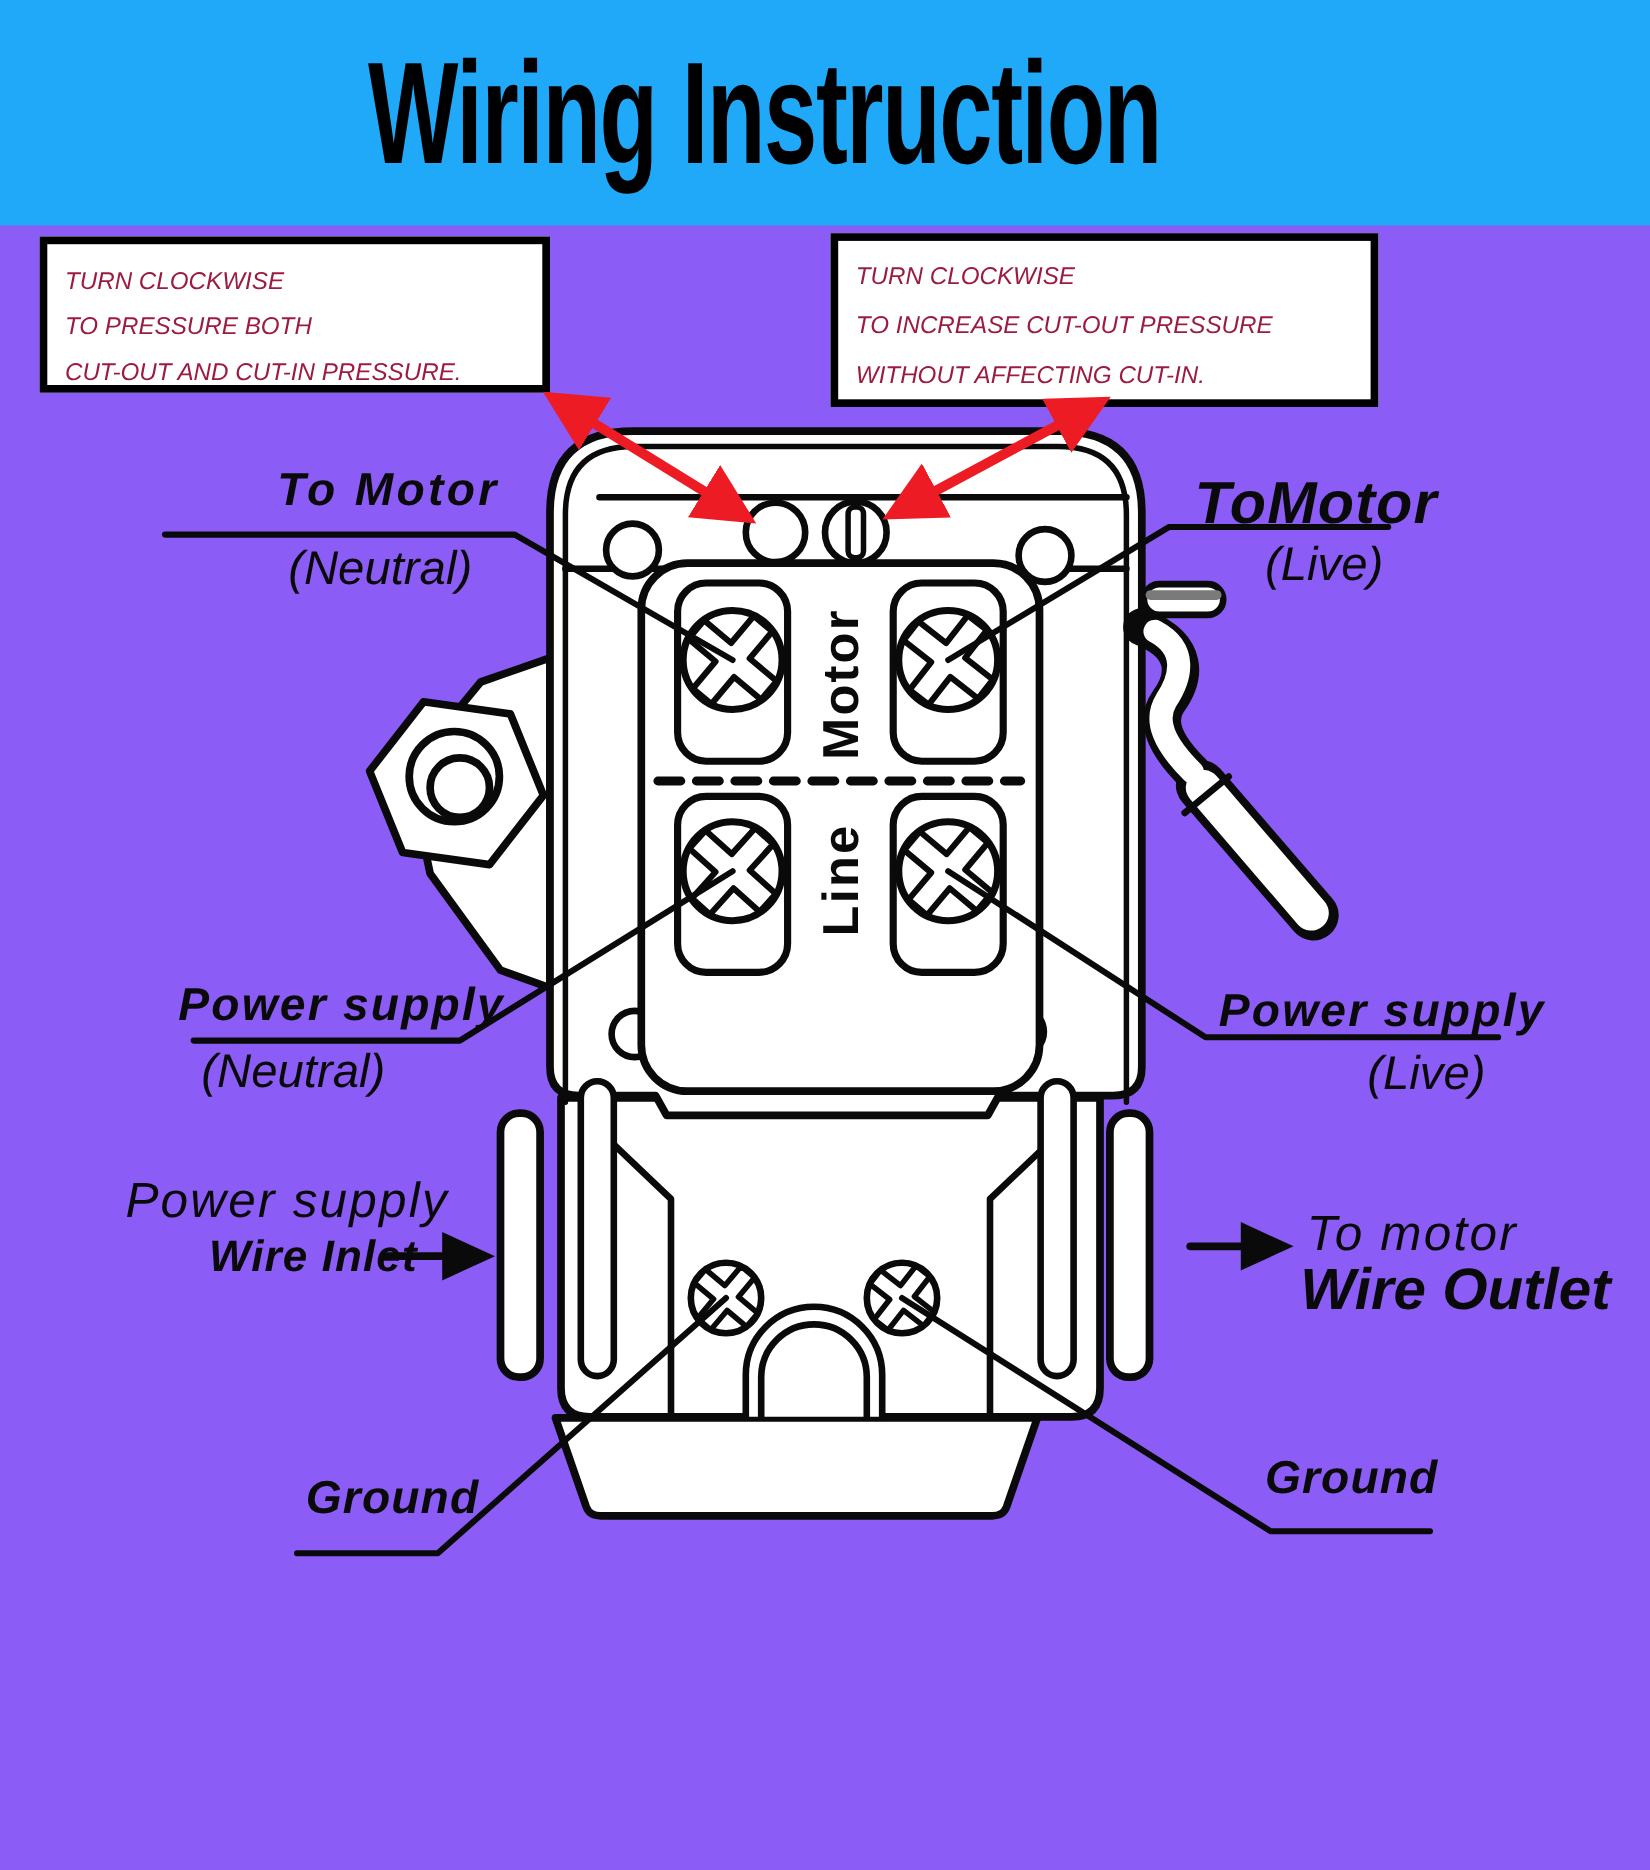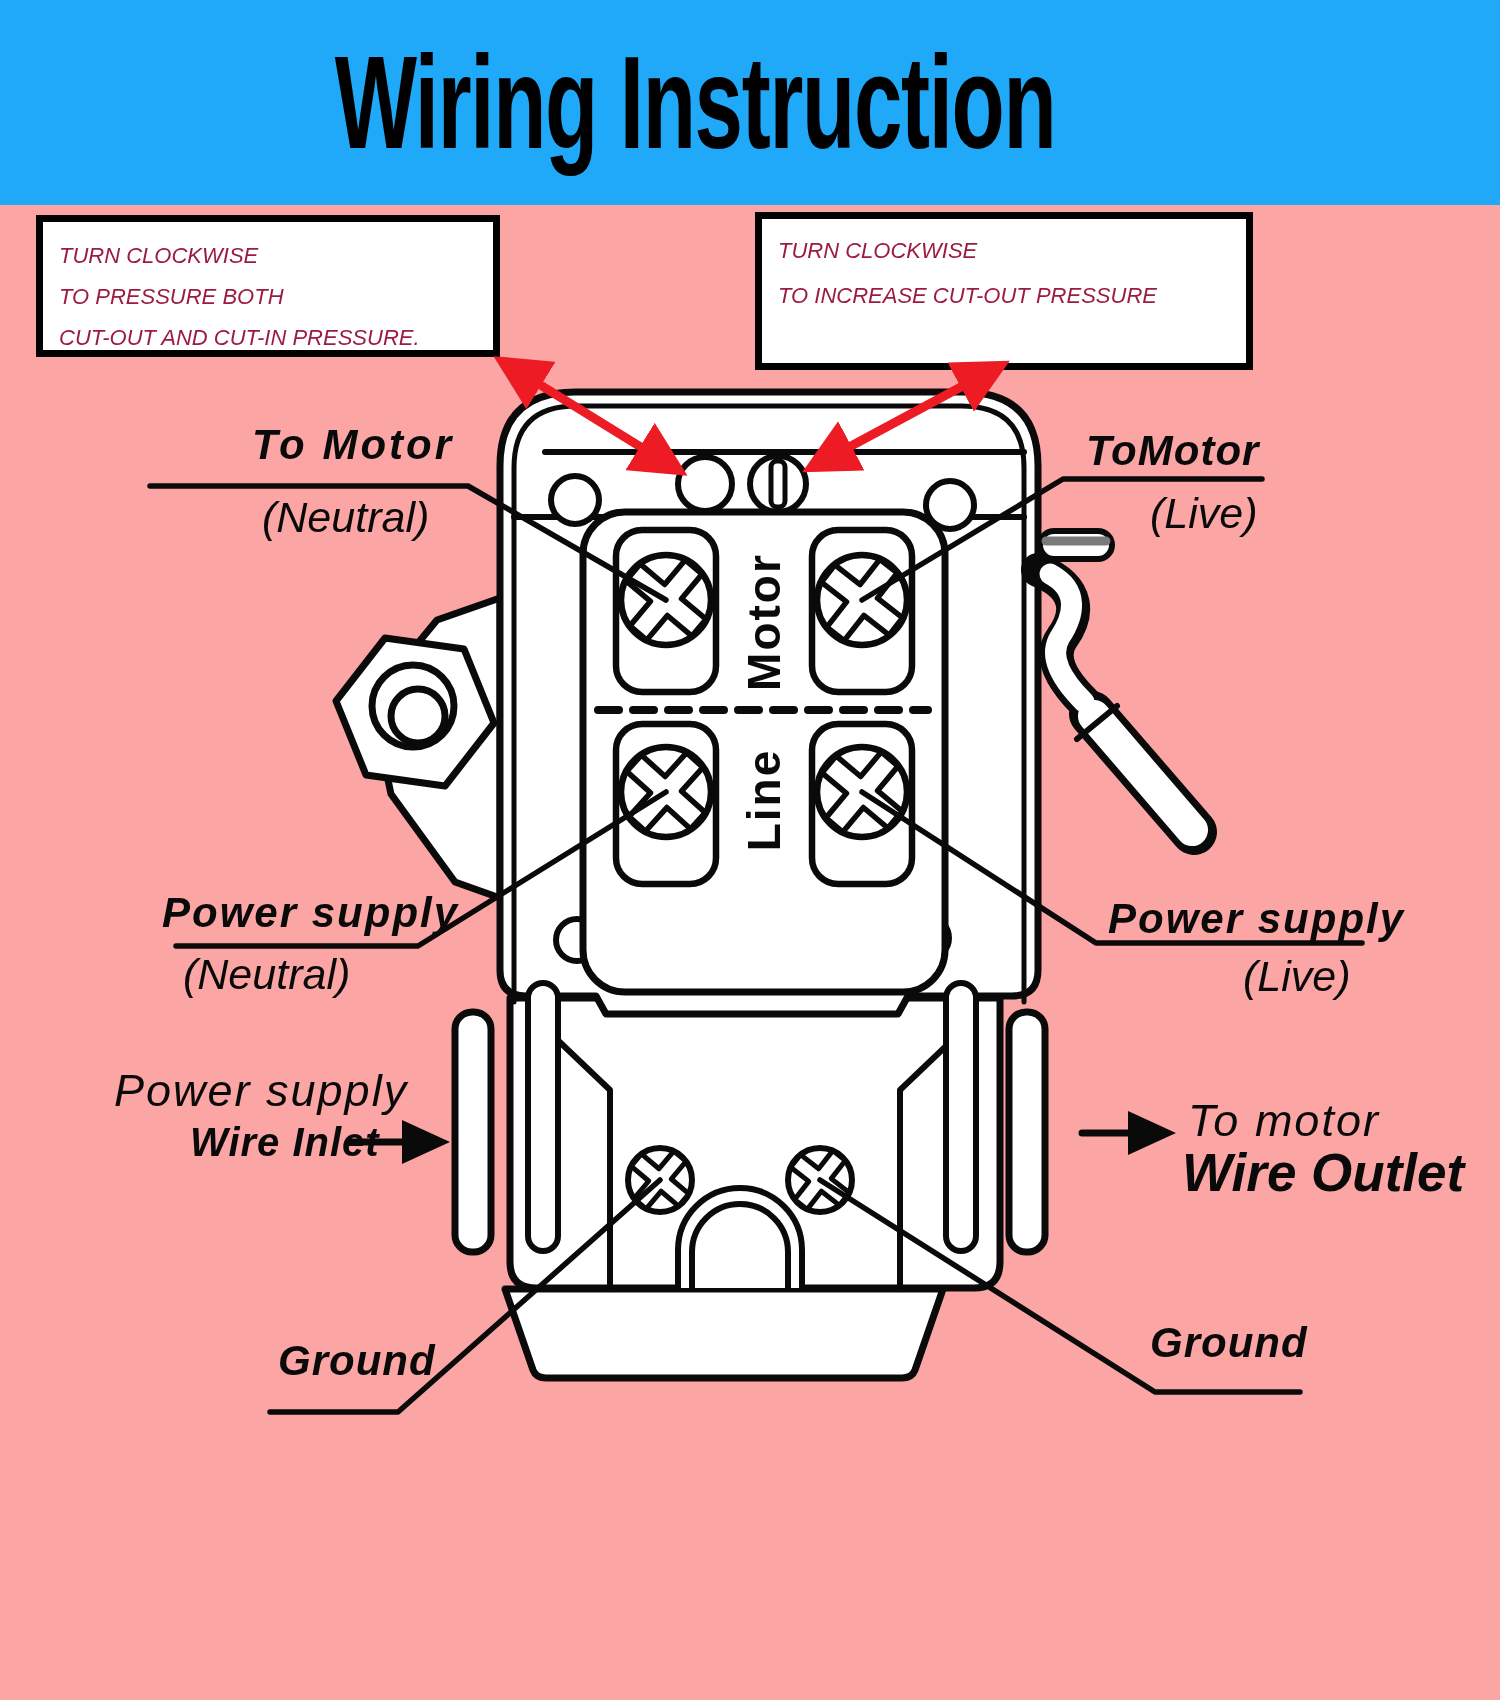--- a/index.html
+++ b/index.html
@@ -1,36 +1,36 @@
 <!DOCTYPE html>
 <html><head>
 <meta charset="utf-8">
 <style>
   * { margin:0; padding:0; box-sizing:border-box; }
   html,body { width:1500px; height:1700px; background:#fff; font-family:"Liberation Sans",sans-serif; }
-  .page { position:relative; width:1500px; height:1700px; background:#fca5a5; overflow:hidden; }
+  .page { position:relative; width:1500px; height:1700px; background:#8b5cf6; overflow:hidden; }
 
   
   .header { position:absolute; left:0; top:0; width:1500px; height:205px; background:#1FA9F8;
             display:flex; align-items:center; justify-content:center; }
   .header h1 { font-size:132px; font-weight:bold; color:#000; letter-spacing:-2px; white-space:nowrap;
                transform:translateX(-55px) scaleX(0.66); transform-origin:center; }
 
   
   .note-box { position:absolute; background:#fff; border:7px solid #000; color:#9C1B40;
               font-size:22px; font-weight:normal; white-space:nowrap;font-style:italic; }
   .note-left  { left:36px;  top:215px; width:464px; height:142px; padding:13px 16px 6px; line-height:41px; }
   .note-right { left:755px; top:212px; width:498px; height:158px; padding:9px 16px 6px;  line-height:45px; }
 
   
   .lbl { position:absolute; color:#0a0a0a; line-height:1; white-space:nowrap;font-style:italic; }
   .b { font-weight:bold; }
   .lbl-to-motor-top   { left:252px;  top:424px;  font-size:42px; letter-spacing:3px; }
   .lbl-neutral-top    { left:262px;  top:496px;  font-size:43px; }
-  .lbl-tomotor-live   { left:1086px; top:430px;  font-size:42px; letter-spacing:1px; }
+  .lbl-tomotor-live   { left:1086px; top:430px;  font-size:54px; letter-spacing:1px; }
   .lbl-live-top       { left:1150px; top:492px;  font-size:43px; }
   .lbl-ps-left        { left:162px;  top:892px;  font-size:42px; letter-spacing:2px; }
   .lbl-neutral-mid    { left:183px;  top:953px;  font-size:43px; }
   .lbl-ps-right       { left:1108px; top:898px;  font-size:42px; letter-spacing:2px; }
   .lbl-live-mid       { left:1243px; top:955px;  font-size:43px; }
   .lbl-ps-inlet       { left:114px;  top:1068px; font-size:45px; letter-spacing:2px; }
   .lbl-wire-inlet     { left:150px;  top:1122px; font-size:40px; letter-spacing:1px;margin-left:40px; }
   .lbl-to-motor-out   { left:1188px; top:1098px; font-size:45px; letter-spacing:2px; }
   .lbl-wire-outlet    { left:1182px; top:1146px; font-size:53px; }
   .lbl-ground-left    { left:278px;  top:1340px; font-size:42px; letter-spacing:1px; }
@@ -51,20 +51,21 @@
 
   <div class="note-box note-left">
     <div>TURN CLOCKWISE</div>
     <div>TO PRESSURE BOTH</div>
     <div>CUT-OUT AND CUT-IN PRESSURE.</div>
   </div>
 
   <div class="note-box note-right">
     <div>TURN CLOCKWISE</div>
     <div>TO INCREASE CUT-OUT PRESSURE</div>
+    <div>WITHOUT AFFECTING CUT-IN.</div>
   </div>
 
   <svg class="diagram" viewBox="0 0 1500 1700">
     <defs>
       <marker id="rh" viewBox="0 0 10 10" refX="8" refY="5" markerWidth="6.2" markerHeight="6.2" orient="auto-start-reverse">
         <path d="M0 0 L10 5 L0 10 Z" fill="#ED1C24"></path>
       </marker>
     </defs>
 
     <g stroke="#0a0a0a" fill="none" stroke-width="7" stroke-linejoin="round" stroke-linecap="round">

